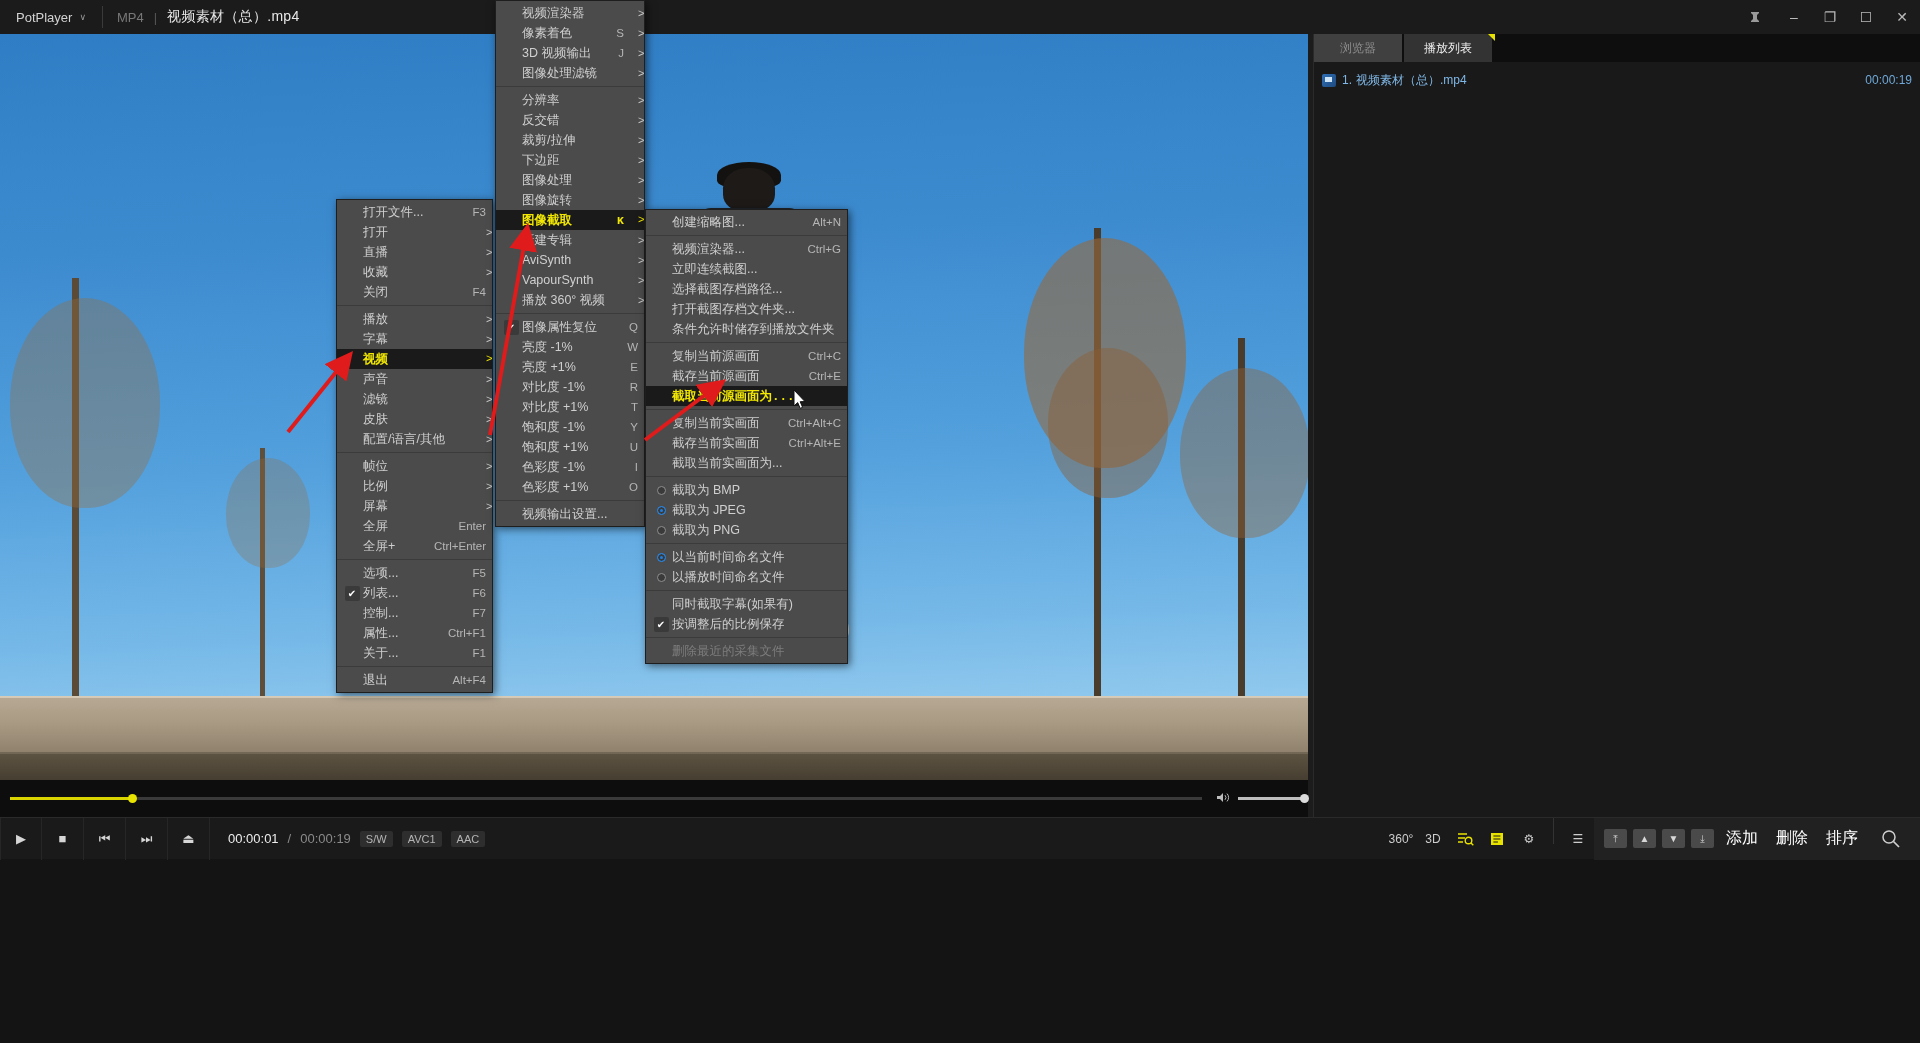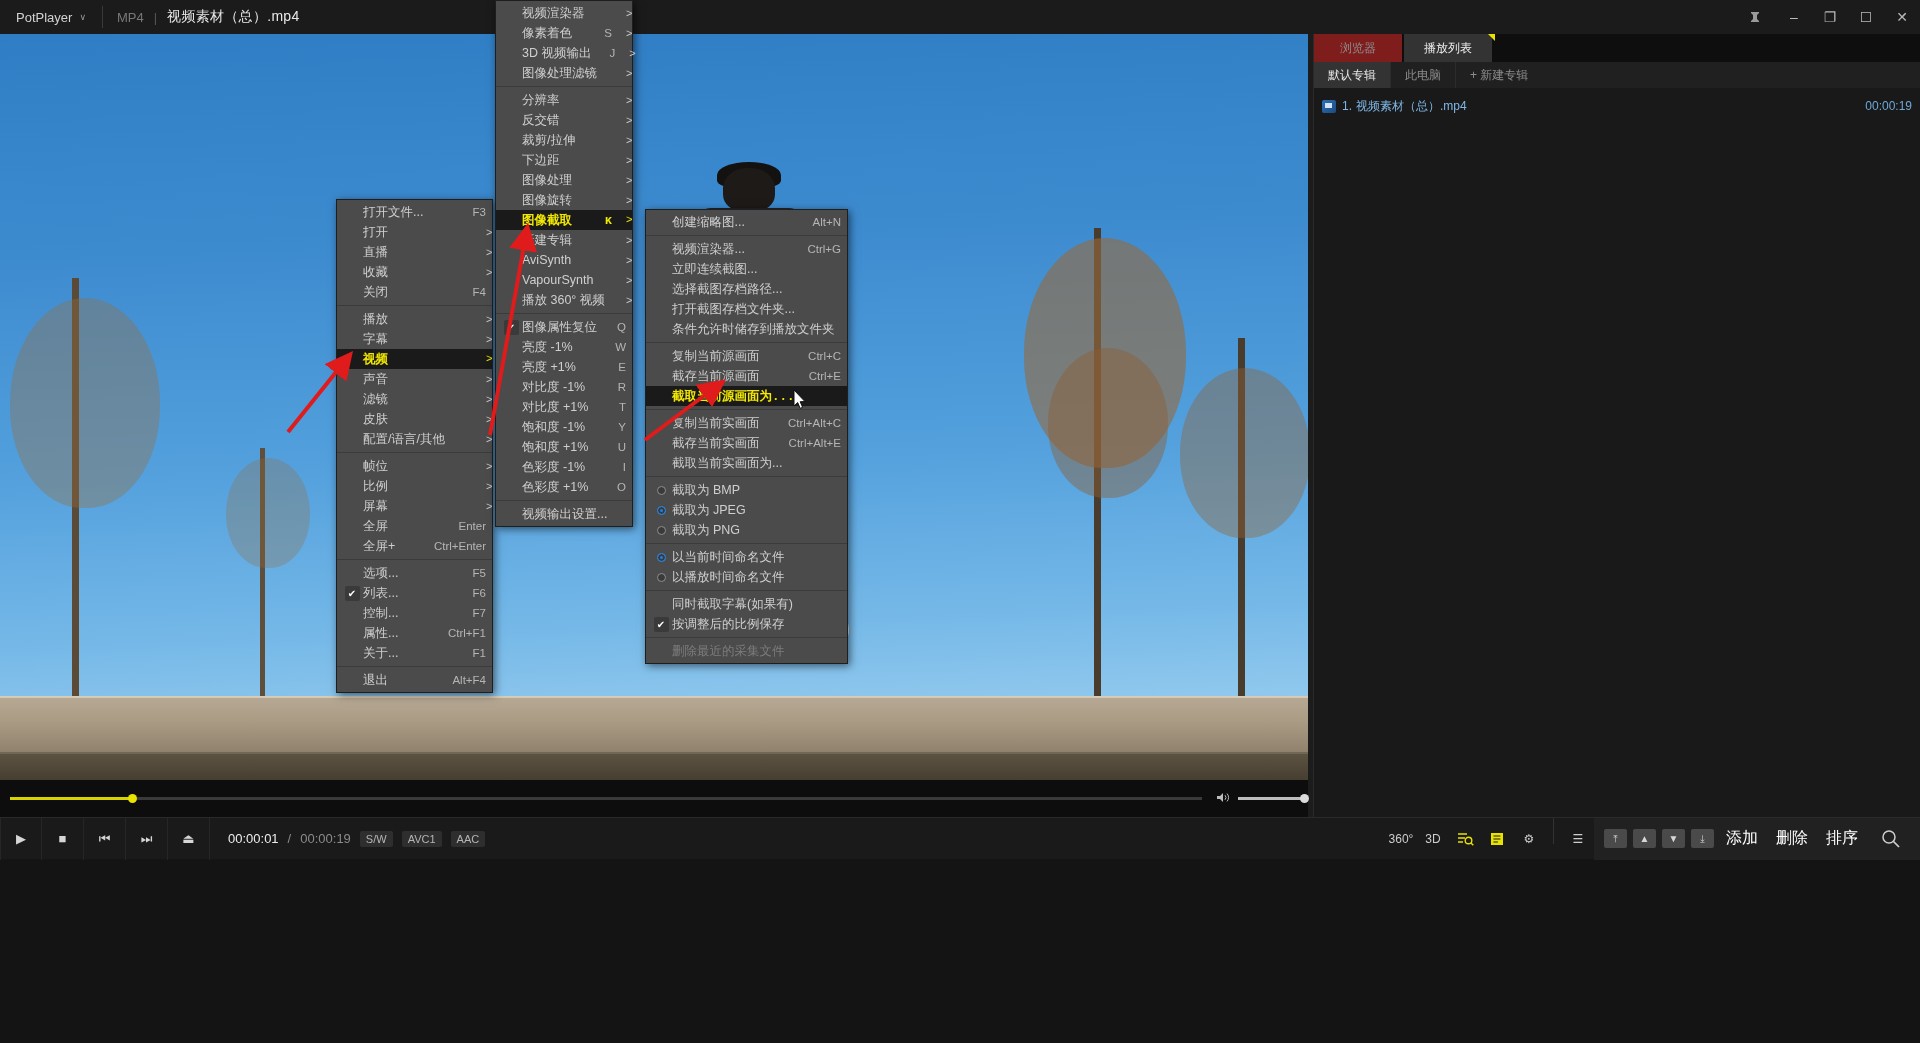--- a/index.html
+++ b/index.html
@@ -81,21 +81,21 @@
   .pl-tools{display:flex;align-items:center;gap:6px;height:42px;padding:0 10px;background:#212121;}
   .sq{width:23px;height:19px;background:#4a4a4a;color:#d8d8d8;font-size:10px;
     display:flex;align-items:center;justify-content:center;border-radius:2px;}
   .pl-txt{color:#ffffff;font-size:16px;padding:0 6px;}
 
   
   .rpanel{position:absolute;left:1313px;top:34px;width:607px;height:783px;background:#191919;
     border-left:1px solid #2a2a2a;}
   .rp-tabs{display:flex;height:28px;background:#0e0e0e;position:relative;}
   .rp-tab{width:88px;height:28px;display:flex;align-items:center;justify-content:center;
-    font-size:12px;color:#8d8d8d;background:#7f1d1d;margin-right:2px;}
+    font-size:12px;color:#8d8d8d;background:#404040;margin-right:2px;}
   .rp-tab.active{background:#333;color:#f0f0f0;}
   .tab-corner{position:absolute;left:174px;top:0;width:0;height:0;
     border-top:7px solid #e8e200;border-left:7px solid transparent;}
   .rp-sub{display:flex;height:26px;background:#202020;align-items:stretch;}
   .rp-sb{display:flex;align-items:center;justify-content:center;padding:0 14px;font-size:12px;color:#8d8d8d;}
   .rp-sb.active{background:#333;color:#eaeaea;}
   .rp-sb.div{border-left:1px solid #2c2c2c;}
   .pl-item{display:flex;align-items:center;height:24px;padding:0 8px;font-size:12px;color:#7fb7e6;}
   .pl-ico{width:14px;height:13px;background:linear-gradient(135deg,#2f6fb5,#1d4a80);
     margin-right:6px;border-radius:2px;position:relative;}
@@ -117,21 +117,21 @@
   .mi.dis .lbl{color:#7c7c7c;}
   .msep{height:1px;background:#5e5e5e;margin:3px 0;border-top:1px solid #3b3b3b;}
   .radio{width:18px;flex:0 0 18px;display:flex;align-items:center;justify-content:center;}
   .radio i{display:block;width:9px;height:9px;border-radius:50%;border:1px solid #8e8e8e;background:#3a3a3a;}
   .radio.on i{background:#1e7fe0;box-shadow:inset 0 0 0 2px #3a3a3a;border-color:#2a86e3;}
   .ckbox{width:18px;flex:0 0 18px;display:flex;align-items:center;justify-content:center;}
   .ckbox span{display:block;width:15px;height:15px;background:#3a3a3a;color:#fff;font-size:10px;
     line-height:15px;text-align:center;border-radius:2px;}
 
   #menu1{left:336px;top:199px;width:157px;}
-  #menu2{left:495px;top:0px;width:138px;}
+  #menu2{left:495px;top:0px;width:150px;}
   #menu3{left:645px;top:209px;width:203px;}
 
   
   .arrows{position:absolute;inset:0;pointer-events:none;}
   .cursor{position:absolute;left:793px;top:389px;width:14px;height:20px;}
 </style>
 </head>
 <body>
 
 <div id="app">
@@ -269,25 +269,20 @@
     </div>
 
   </div>
 
   <div class="rpanel">
     <div class="rp-tabs">
       <div class="rp-tab">浏览器</div>
       <div class="rp-tab active">播放列表</div>
       <div class="tab-corner"></div>
     </div>
-    <div class="rp-sub">
-      <div class="rp-sb active">默认专辑</div>
-      <div class="rp-sb div">此电脑</div>
-      <div class="rp-sb div">+ 新建专辑</div>
-    </div>
     <div style="padding-top:6px;">
       <div class="pl-item">
         <span class="pl-ico"></span>
         <span>1.</span>
         <span style="padding-left:4px;">视频素材（总）.mp4</span>
         <span class="pl-dur">00:00:19</span>
       </div>
     </div>
   </div>
 

